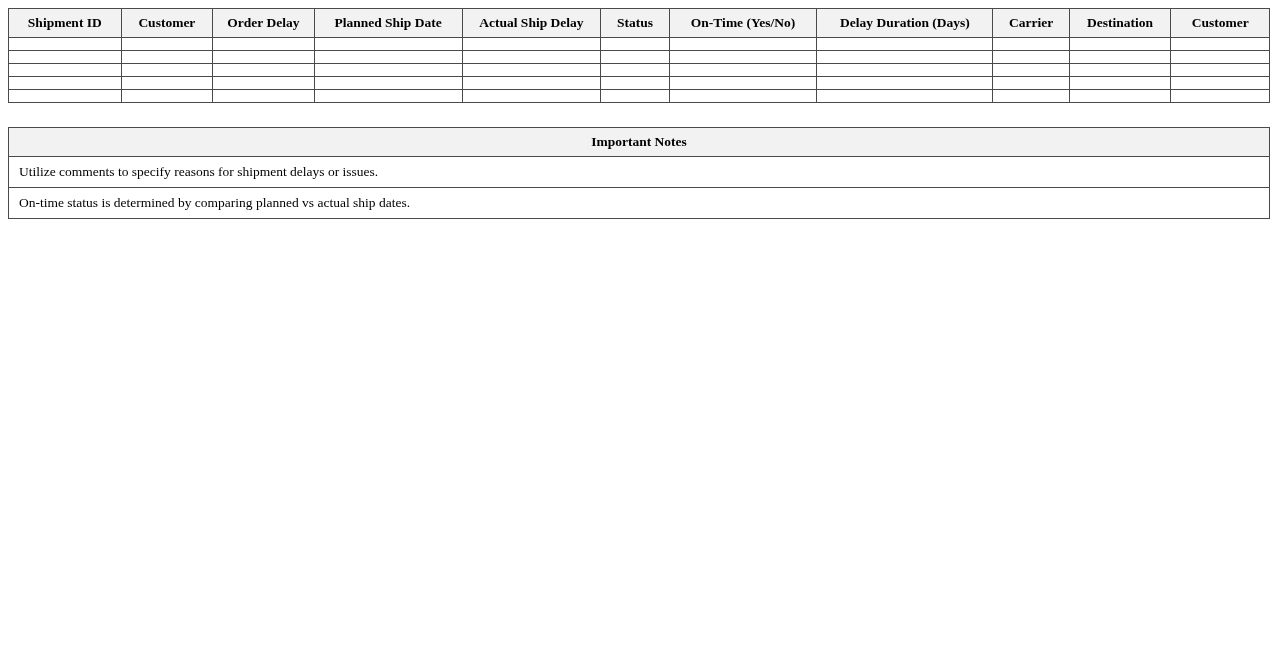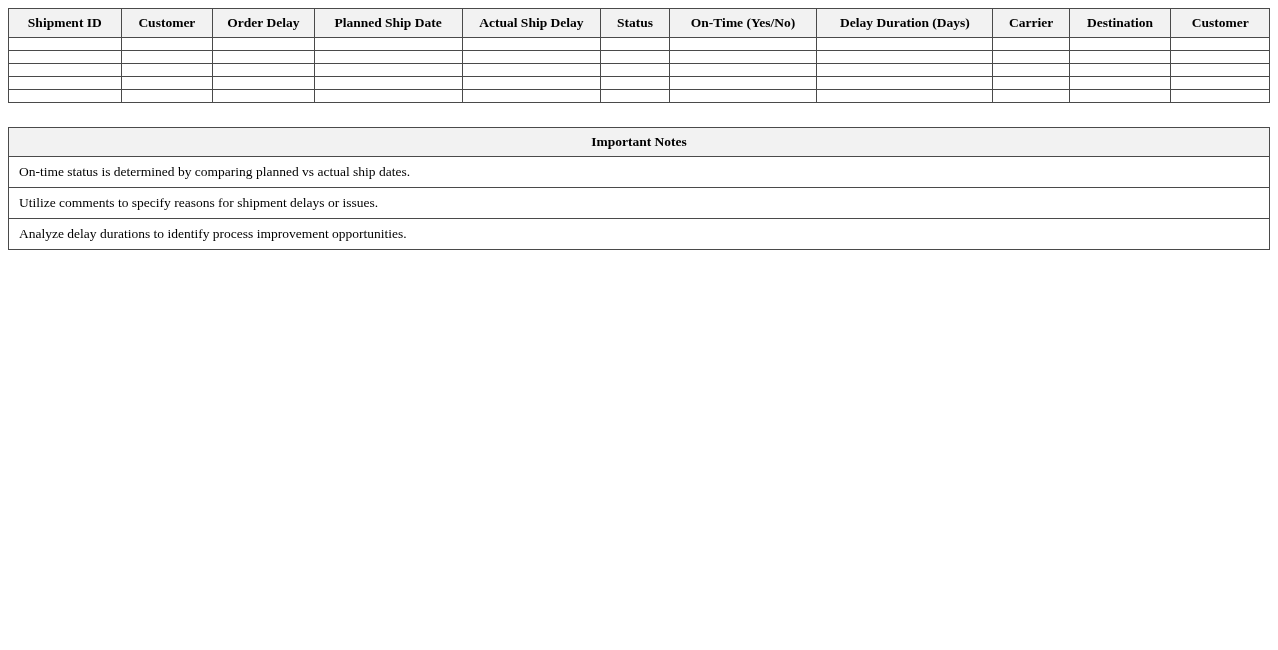--- a/index.html
+++ b/index.html
@@ -187,25 +187,22 @@
 
   <div class="notes-wrap">
     <table class="notes-table">
       <thead>
         <tr>
           <th>Important Notes</th>
         </tr>
       </thead>
       <tbody>
         <tr>
-          <td>On-time status is determined by comparing planned vs actual ship dates.</td>
-        </tr>
-        <tr>
           <td>Utilize comments to specify reasons for shipment delays or issues.</td>
         </tr>
         <tr>
-          <td>Analyze delay durations to identify process improvement opportunities.</td>
+          <td>On-time status is determined by comparing planned vs actual ship dates.</td>
         </tr>
       </tbody>
     </table>
   </div>
 
 </div>
 
 </body></html>

